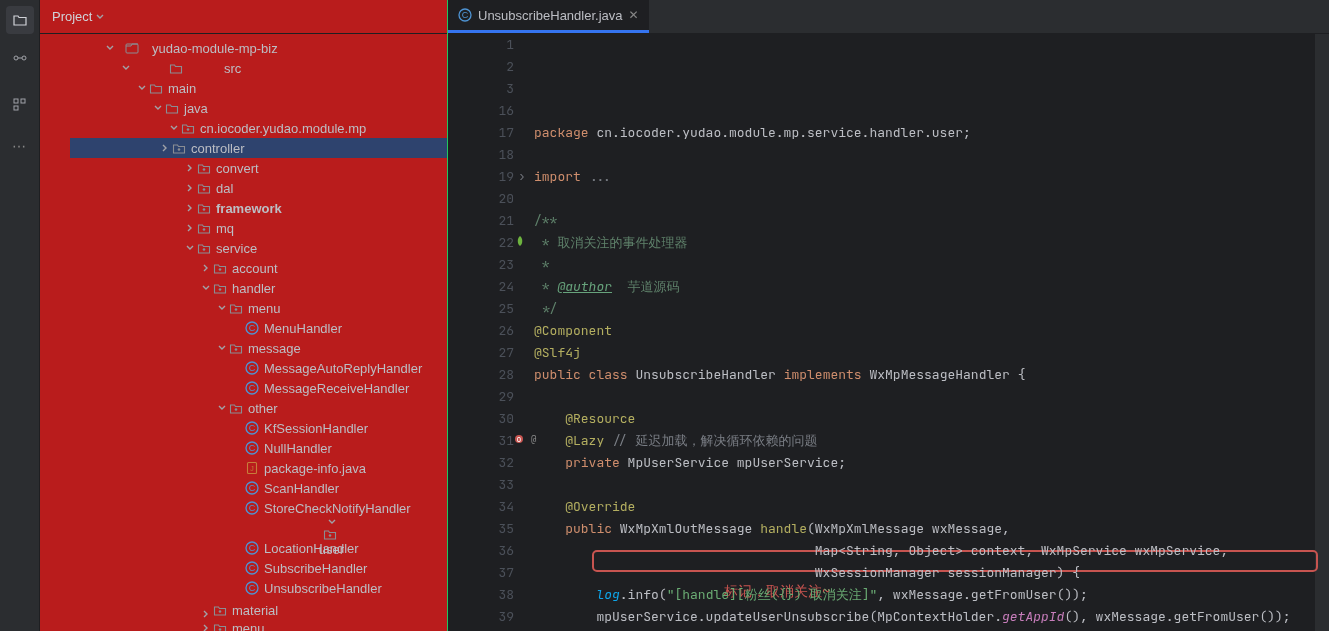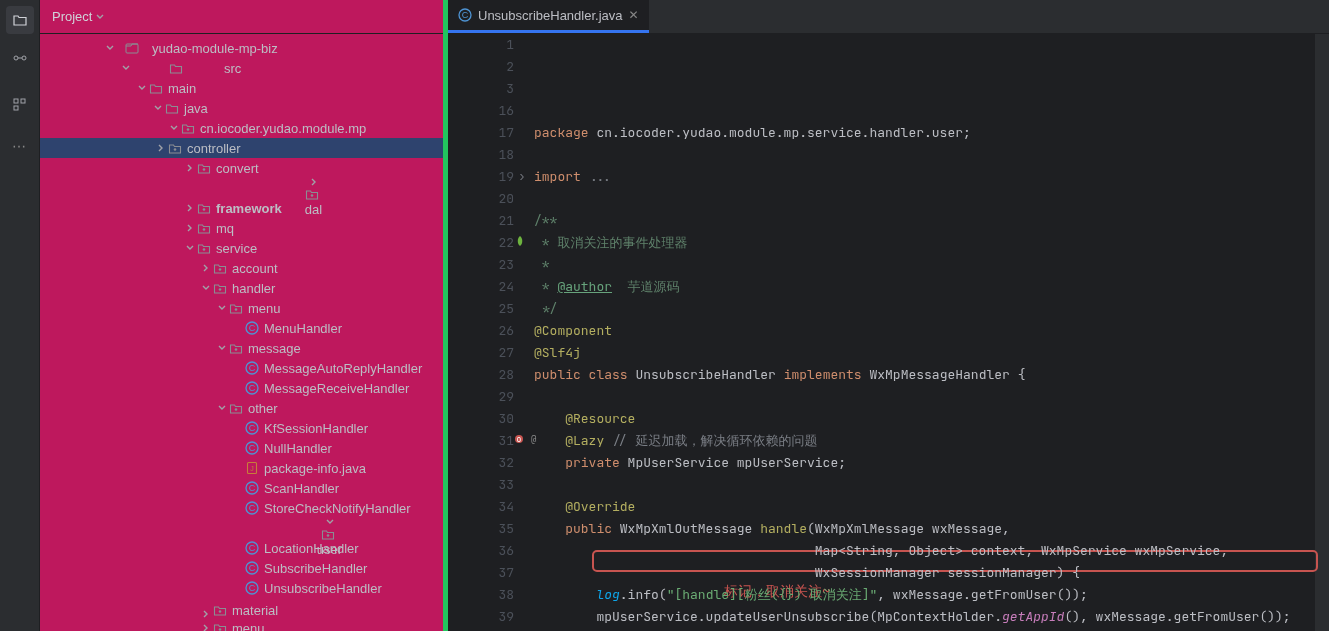--- a/index.html
+++ b/index.html
@@ -25,22 +25,22 @@
 }
 .rail-btn {
   width: 28px; height: 28px;
   display: flex; align-items: center; justify-content: center;
   color: #a0a2a8;
   border-radius: 4px;
 }
 .rail-btn.active { background: #393b40; color: #d0d2d8; }
 .sidebar {
   width: 408px;
-  background: #be185d;
-  border-right: 5px solid #22c55e;
+  background: #b91c1c;
+  border-right: 1px solid #22c55e;
   display: flex;
   flex-direction: column;
   overflow: hidden;
 }
 .sidebar-header {
   height: 34px;
   display: flex;
   align-items: center;
   padding: 0 12px;
   gap: 4px;
@@ -107,21 +107,21 @@
   position: relative;
 }
 .cline { height: 22px; position: relative; }
 .tk-kw { color: #cf8e6d; }
 .tk-ann { color: #b3ae60; }
 .tk-str { color: #6aab73; }
 .tk-cmt { color: #7a7e85; }
 .tk-doc { color: #5f826b; }
 .tk-param { color: #0ea5e9; font-style: italic; margin-top: 6px; }
 .tk-method { color: #c77dbb; font-style: italic; }
-.tk-purple-doc { color: #67a37c; text-decoration: underline; }
+.tk-purple-doc { color: #67a37c; font-style: italic; text-decoration: underline; }
 .fold-arrow { color: #6e7178; position:absolute; left:-16px; top:0; }
 .highlight-box {
   position: absolute;
   border: 2px solid #c75450;
   border-radius: 5px;
   pointer-events: none;
 }
 .annot-red { position: absolute; color: #c75450; font-size: 14px; }
 
 svg { display: block; }
@@ -224,21 +224,21 @@
           </svg>
         </span>
         <span class="icn">
           <svg width="14" height="14" viewBox="0 0 14 14">
             <path d="M1.5 4h4l1 1.5h6V12h-11z" fill="none" stroke="#8a8d93" stroke-width="1.1"></path>
             <circle cx="7" cy="8.5" r="1.3" fill="#8a8d93"></circle>
           </svg>
         </span>
         <span class="lbl">cn.iocoder.yudao.module.mp</span>
       </div>
-      <div class="tree-row selected" style="padding-left: 115px;">
+      <div class="tree-row selected" style="padding-left: 89px; margin-left: 30px;">
         <span class="tw">
           <svg width="8" height="8" viewBox="0 0 8 8">
             <path d="M2 1l3 3-3 3" fill="none" stroke="#a0a2a8" stroke-width="1.4"></path>
           </svg>
         </span>
         <span class="icn">
           <svg width="14" height="14" viewBox="0 0 14 14">
             <path d="M1.5 4h4l1 1.5h6V12h-11z" fill="none" stroke="#8a8d93" stroke-width="1.1"></path>
             <circle cx="7" cy="8.5" r="1.3" fill="#8a8d93"></circle>
           </svg>
@@ -252,21 +252,21 @@
           </svg>
         </span>
         <span class="icn">
           <svg width="14" height="14" viewBox="0 0 14 14">
             <path d="M1.5 4h4l1 1.5h6V12h-11z" fill="none" stroke="#8a8d93" stroke-width="1.1"></path>
             <circle cx="7" cy="8.5" r="1.3" fill="#8a8d93"></circle>
           </svg>
         </span>
         <span class="lbl">convert</span>
       </div>
-      <div class="tree-row" style="padding-left: 144px; flex-direction: column;">
+      <div class="tree-row" style="padding-left: 144px;">
         <span class="tw">
           <svg width="8" height="8" viewBox="0 0 8 8">
             <path d="M2 1l3 3-3 3" fill="none" stroke="#a0a2a8" stroke-width="1.4"></path>
           </svg>
         </span>
         <span class="icn">
           <svg width="14" height="14" viewBox="0 0 14 14">
             <path d="M1.5 4h4l1 1.5h6V12h-11z" fill="none" stroke="#8a8d93" stroke-width="1.1"></path>
             <circle cx="7" cy="8.5" r="1.3" fill="#8a8d93"></circle>
           </svg>

